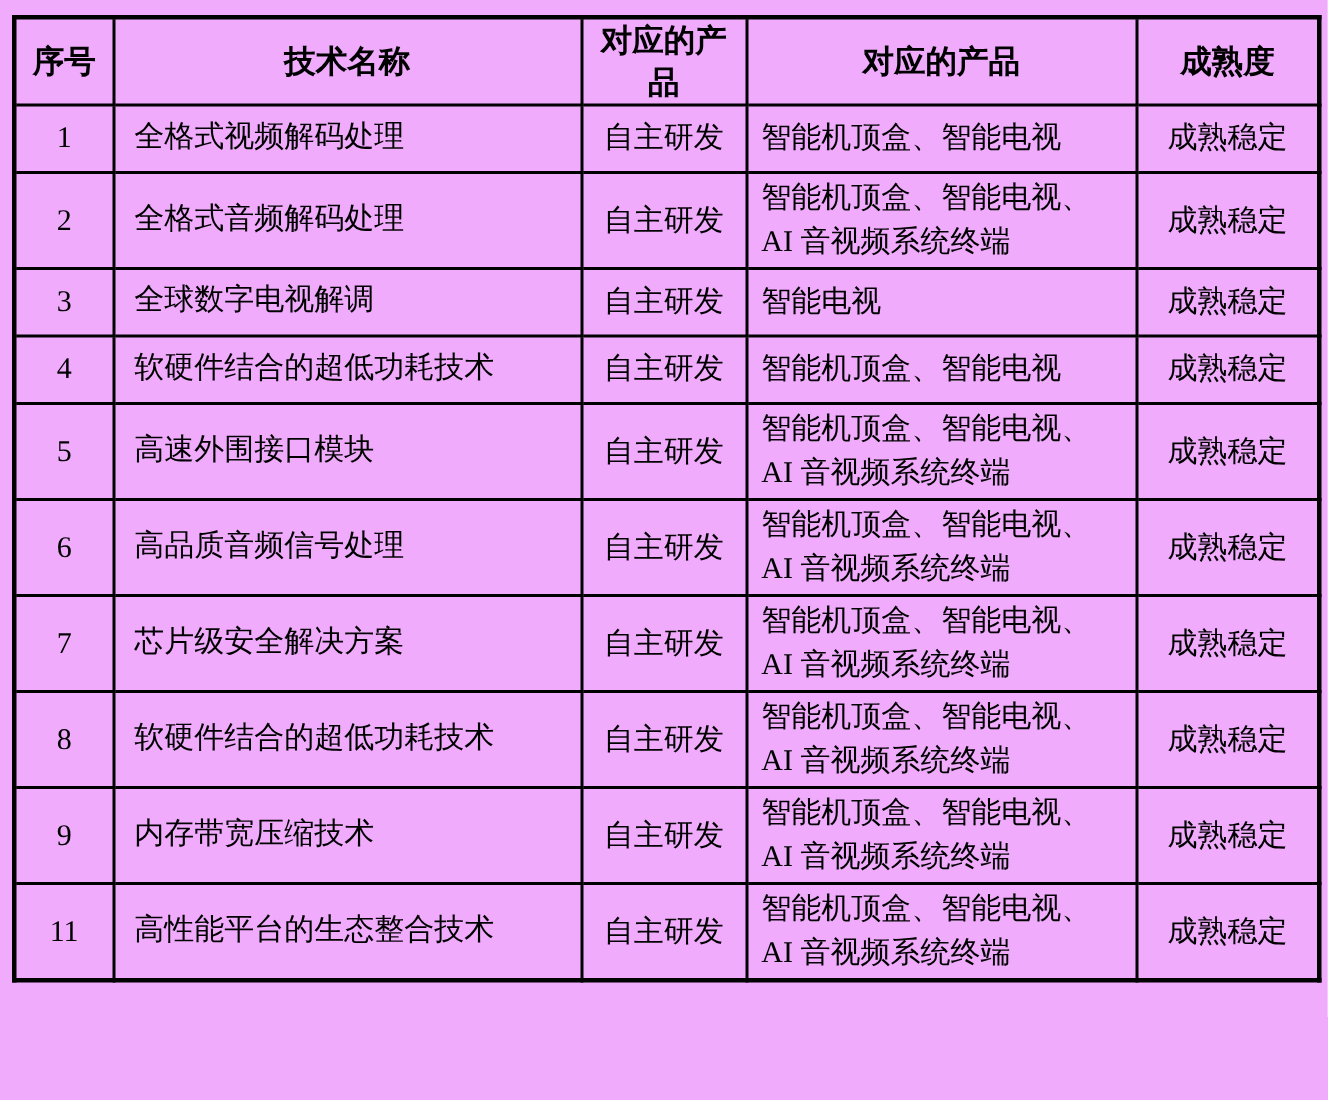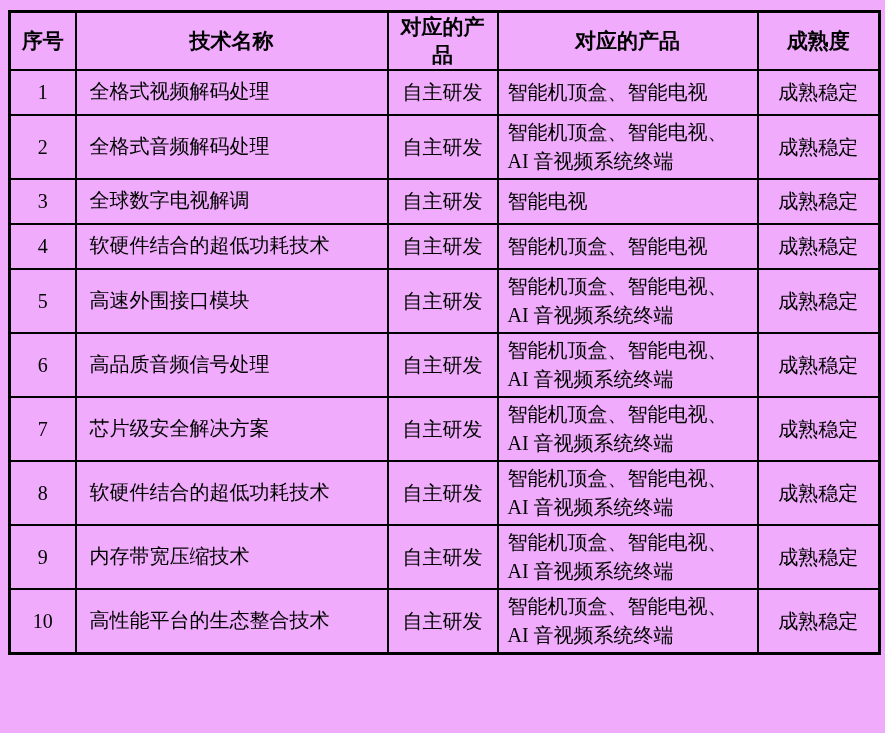--- a/index.html
+++ b/index.html
@@ -152,21 +152,21 @@
   <tr class="double">
     <td class="a-center cell-no">9</td>
     <td class="a-left cell-name">内存带宽压缩技术</td>
     <td class="a-center cell-source">自主研发</td>
     <td class="a-left cell-products">智能机顶盒、智能电视、
 AI 音视频系统终端</td>
     <td class="a-center cell-maturity">成熟稳定</td>
   </tr>
 
   <tr class="double">
-    <td class="a-center cell-no">10</td>
+    <td class="a-center cell-no">11</td>
     <td class="a-left cell-name">高性能平台的生态整合技术</td>
     <td class="a-center cell-source">自主研发</td>
     <td class="a-left cell-products">智能机顶盒、智能电视、
 AI 音视频系统终端</td>
     <td class="a-center cell-maturity">成熟稳定</td>
   </tr>
 
 </tbody>
   </table>
 </div>

